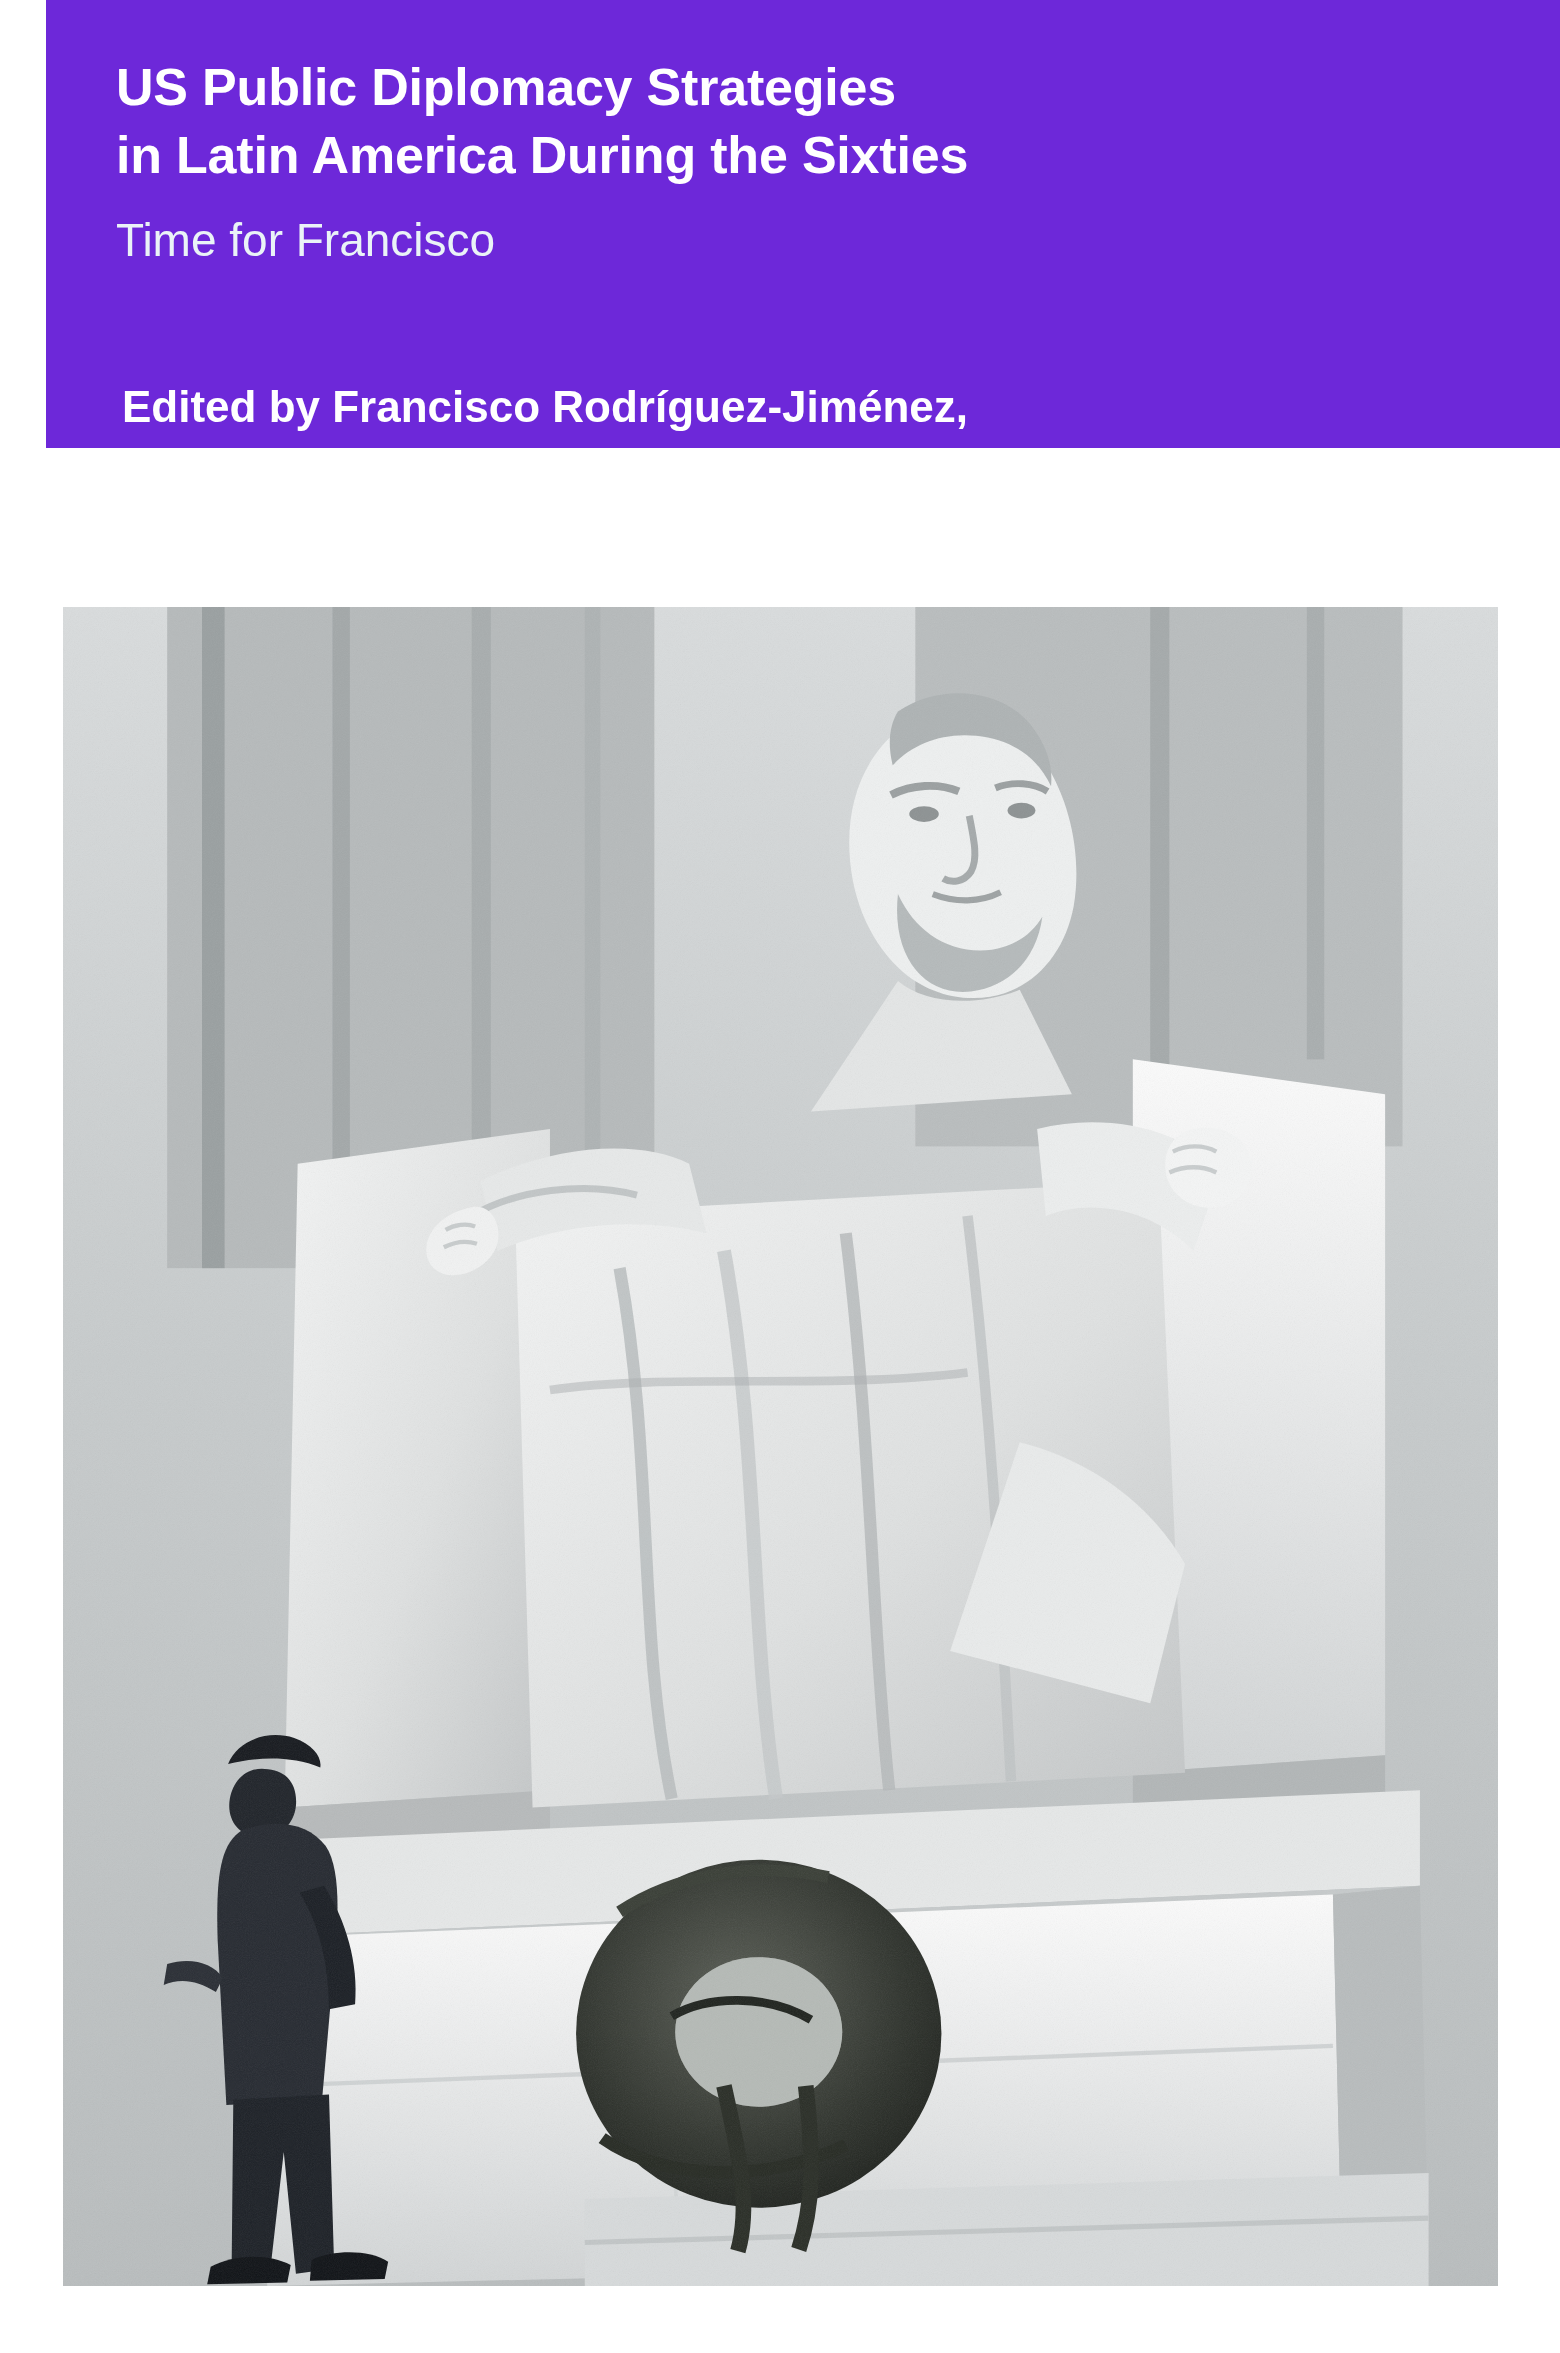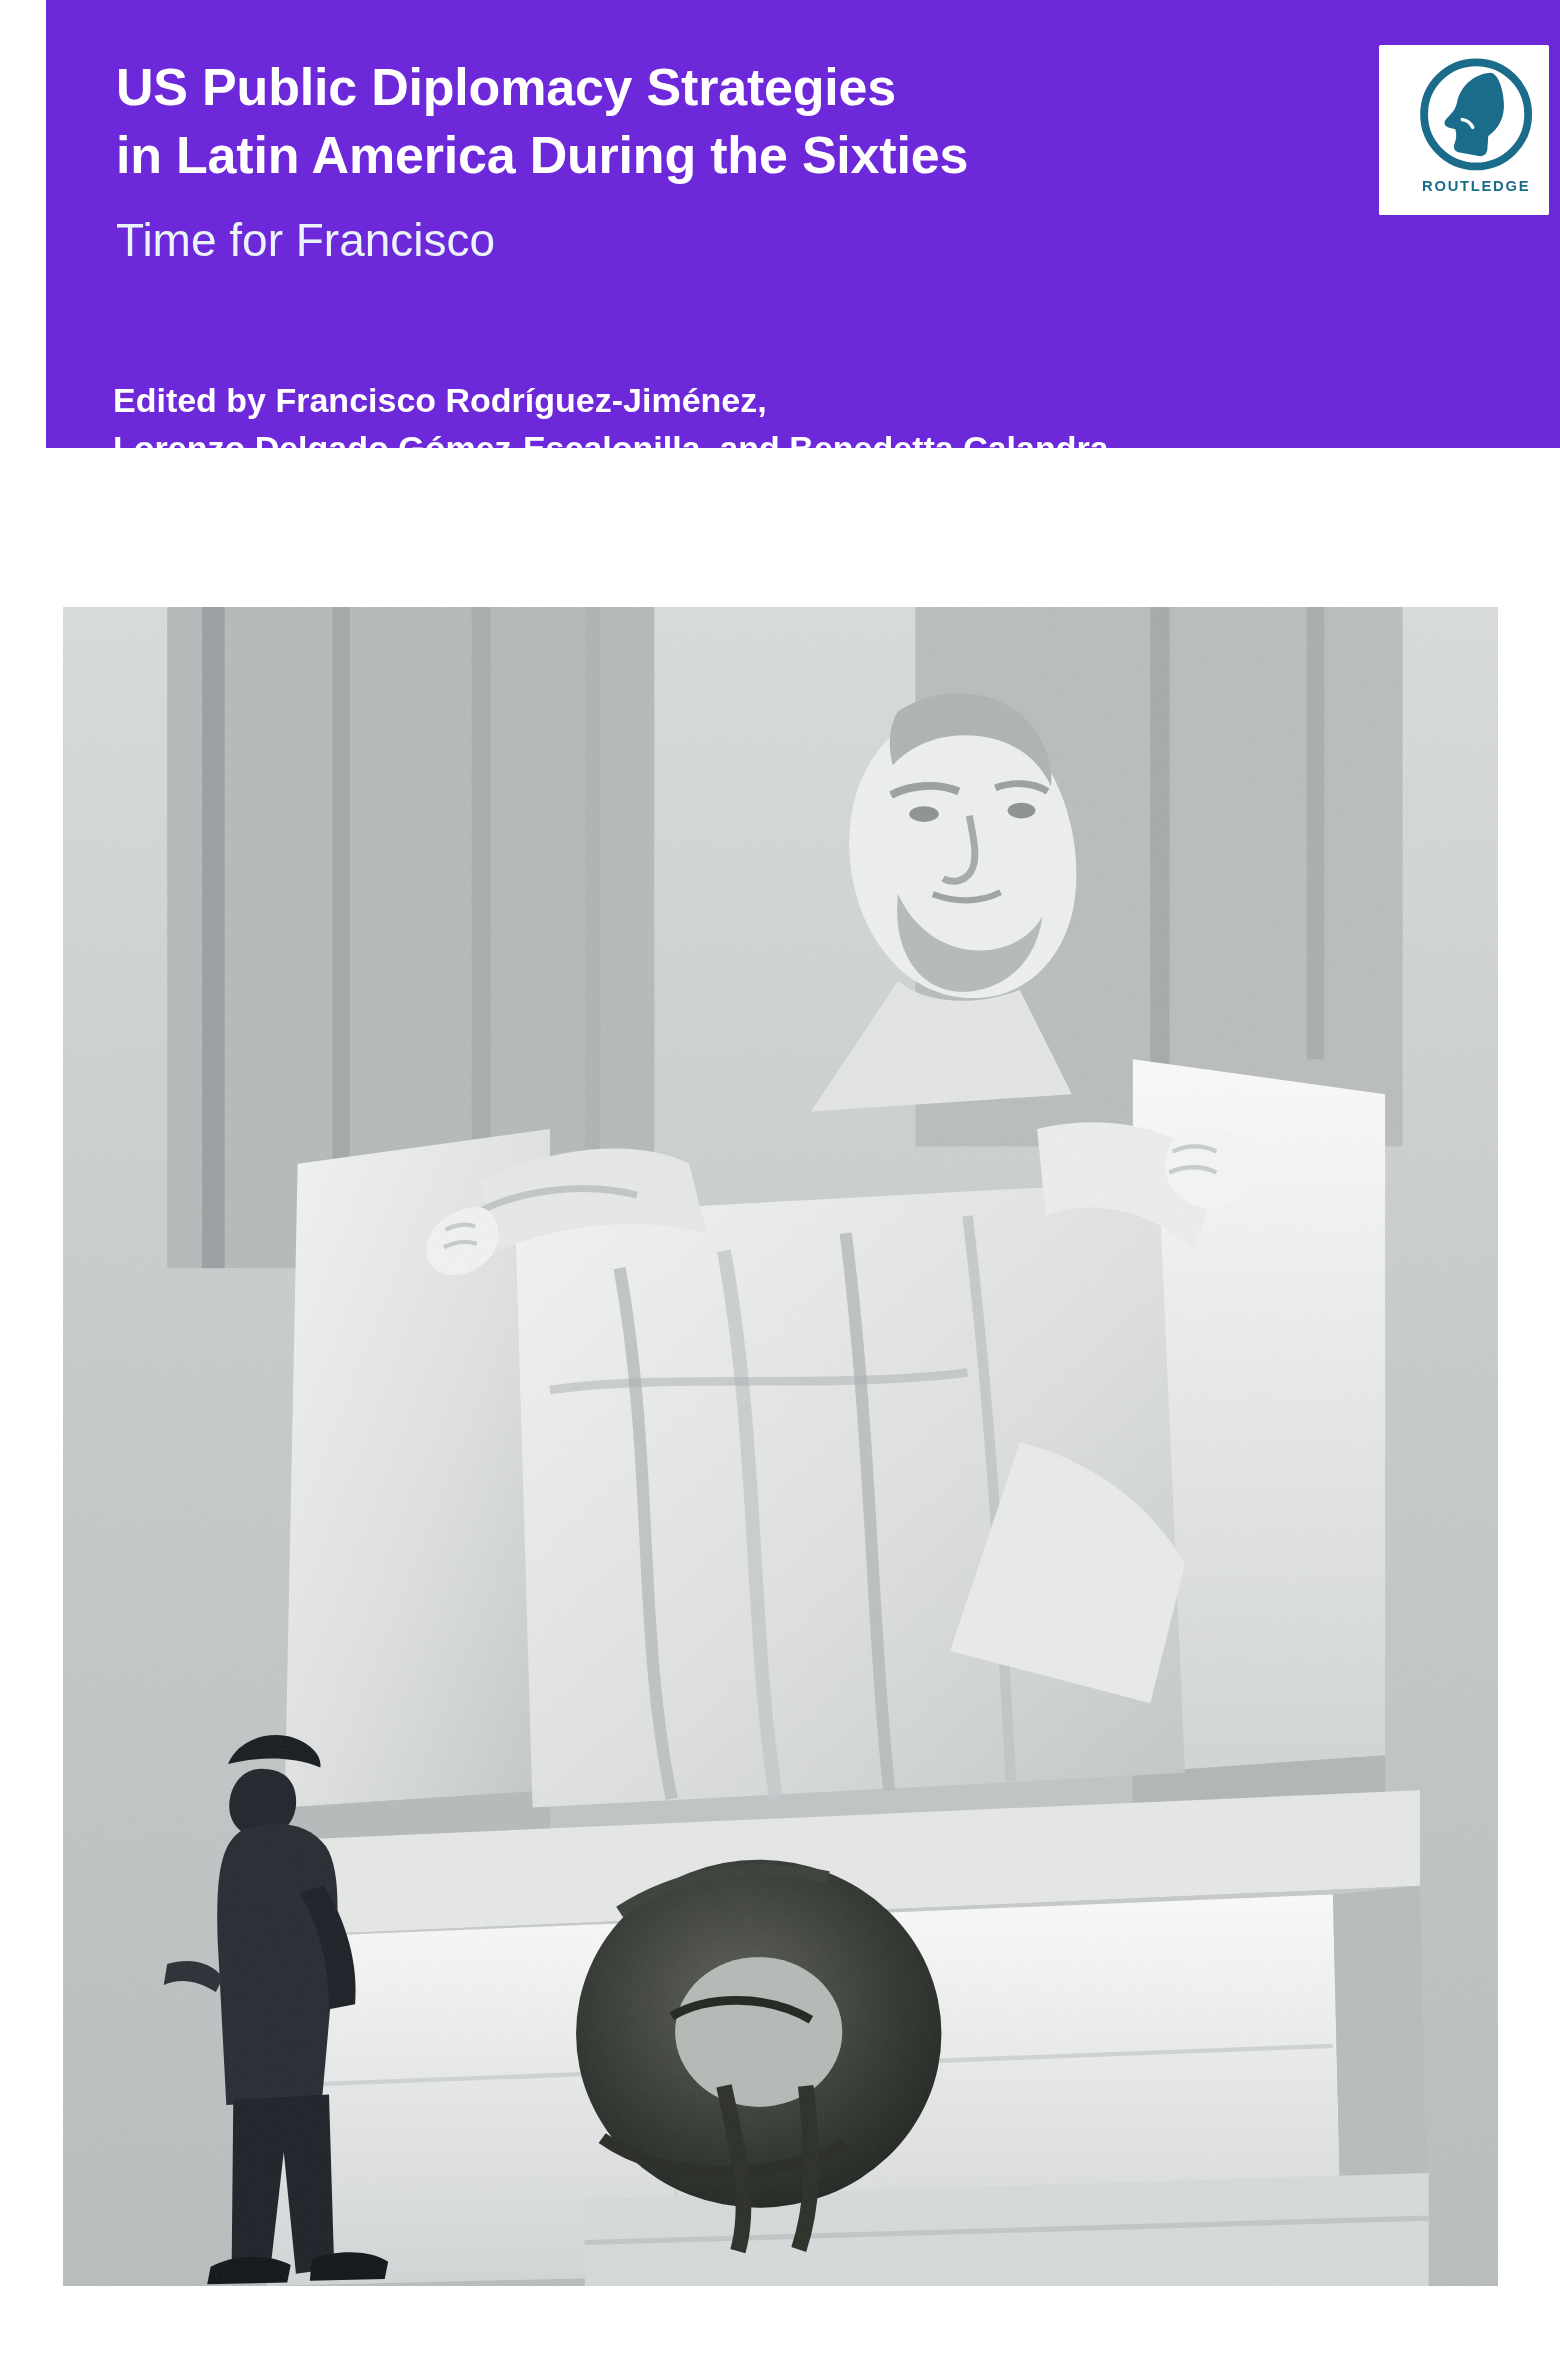--- a/index.html
+++ b/index.html
@@ -50,25 +50,25 @@
   .book-subtitle {
     color: #eaf3f7;
     font-size: 46px;
     line-height: 1.25;
     font-weight: normal;
     margin: 22.6px 0 0 0;
   }
 
   .editors {
     position: absolute;
-    left: 67px;
+    left: 76px;
     top: 376px;
     width: 1409px;
     color: #ffffff;
-    font-size: 34px;
+    font-size: 44px;
     font-weight: bold;
     line-height: 1.42;
     white-space: pre-line;
   }
 
   
   .logo {
     position: absolute;
     right: 57px;
     top: 45px;
@@ -111,31 +111,20 @@
 
     <div class="title-block">
       <h1 class="book-title">US Public Diplomacy Strategies
 in Latin America During the Sixties</h1>
       <div class="book-subtitle">Time for Francisco</div>
     </div>
 
     <div class="editors">Edited by Francisco Rodríguez-Jiménez,
 Lorenzo Delgado Gómez-Escalonilla, and Benedetta Calandra</div>
 
-    <div class="logo">
-      <svg viewBox="0 0 196 196" width="170" height="170">
-        <rect x="0" y="0" width="196" height="196" fill="#ffffff"></rect>
-
-        <circle cx="112" cy="80" r="60" fill="none" stroke="#1b6b8b" stroke-width="9"></circle>
-        <path d="M128 32 c-20 2 -34 16 -38 34 c-2 10 -8 14 -13 20 c-3 4 -1 8 3 9 l8 2 c2 6 1 12 -1 17 c-2 5 1 9 6 10 l22 4 c6 1 10 -3 10 -9 l1 -14 c12 -8 19 -22 18 -38 c-1 -20 -8 -35 -16 -35 z" fill="#1b6b8b"></path>
-        <path d="M96 86 c6 1 10 4 12 9" fill="none" stroke="#ffffff" stroke-width="4" stroke-linecap="round"></path>
-
-        <text x="112" y="168" font-family="'Liberation Sans', sans-serif" font-size="17" font-weight="bold" fill="#1b6b8b" text-anchor="middle" letter-spacing="2">ROUTLEDGE</text>
-      </svg>
-    </div>
   </div>
 
   <div class="photo-area">
     <div class="photo-frame">
       <svg class="photo-svg" viewBox="0 0 1650 1930" preserveAspectRatio="xMidYMid slice">
         <defs>
           <linearGradient id="bg" x1="0" y1="0" x2="0" y2="1">
             <stop offset="0%" stop-color="#d9dcdd"></stop>
             <stop offset="45%" stop-color="#c7cbcc"></stop>
             <stop offset="100%" stop-color="#b9bdbe"></stop>

